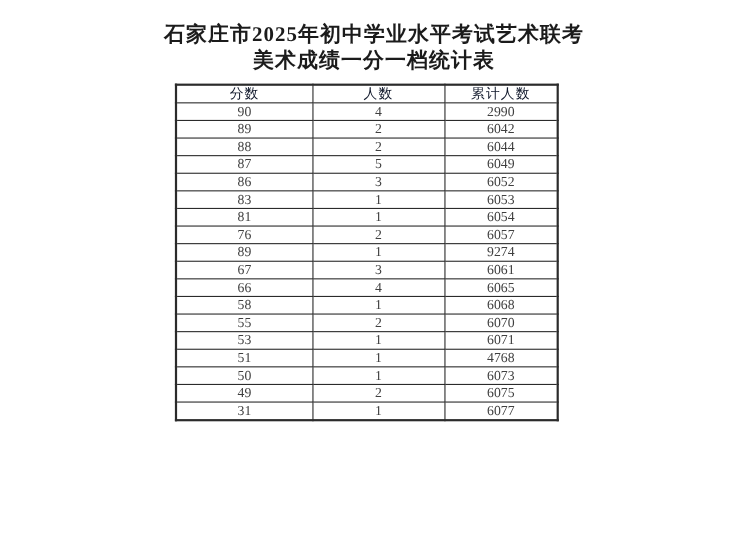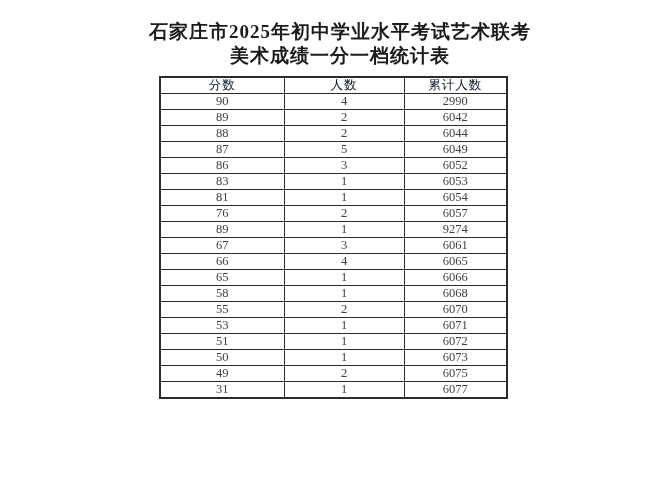--- a/index.html
+++ b/index.html
@@ -132,43 +132,38 @@
           <td>67</td>
           <td>3</td>
           <td>6061</td>
         </tr>
         <tr>
           <td>66</td>
           <td>4</td>
           <td>6065</td>
         </tr>
         <tr>
-          <td>65</td>
-          <td>1</td>
-          <td>6066</td>
-        </tr>
-        <tr>
           <td>58</td>
           <td>1</td>
           <td>6068</td>
         </tr>
         <tr>
           <td>55</td>
           <td>2</td>
           <td>6070</td>
         </tr>
         <tr>
           <td>53</td>
           <td>1</td>
           <td>6071</td>
         </tr>
         <tr>
           <td>51</td>
           <td>1</td>
-          <td>6072</td>
+          <td>4768</td>
         </tr>
         <tr>
           <td>50</td>
           <td>1</td>
           <td>6073</td>
         </tr>
         <tr>
           <td>49</td>
           <td>2</td>
           <td>6075</td>

